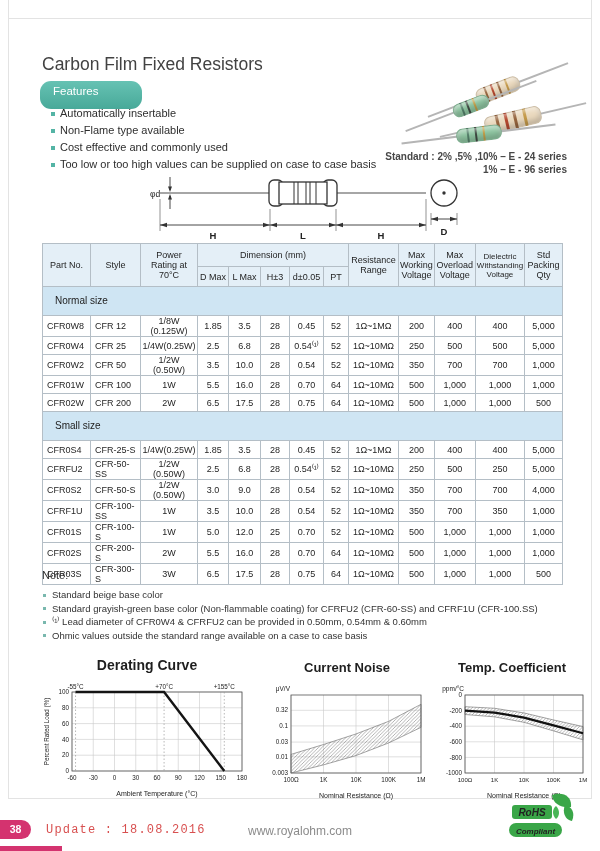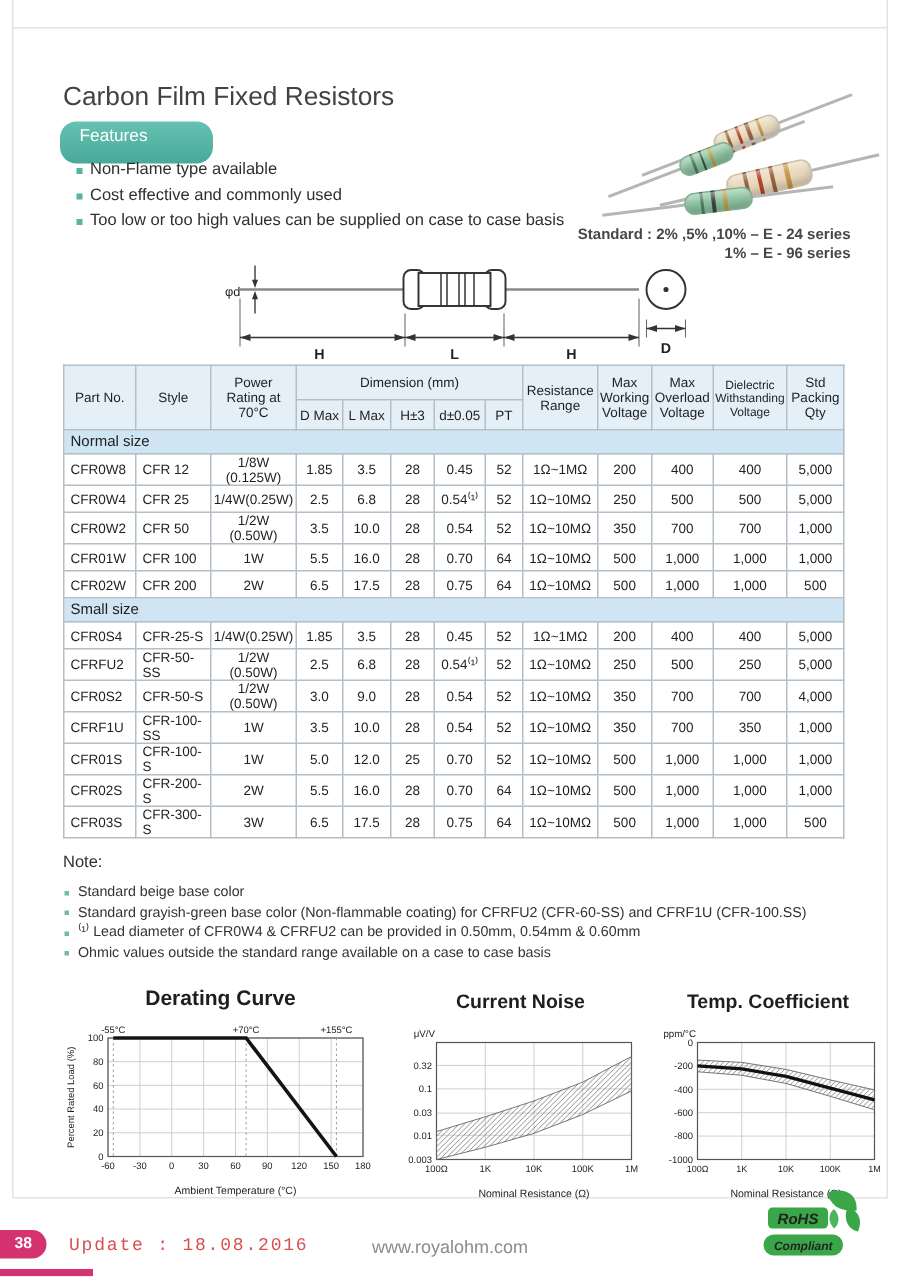--- a/index.html
+++ b/index.html
@@ -42,21 +42,21 @@
   #dim-svg{position:absolute;left:148px;top:169px;}
   svg text{fill:#222;font-family:"Liberation Sans",sans-serif;}
 
   table.spec{position:absolute;left:42px;top:243px;border-collapse:collapse;border:1px solid #9fb0bd;}
   .spec th,.spec td{border:1px solid #b4bec6;font-size:9px;color:#1f1f1f;text-align:center;padding:0 1px;}
   .spec thead th{background:var(--hdr);font-weight:400;line-height:10px;}
   .spec thead tr:first-child th{height:23px;}
   .spec thead tr:last-child th{height:20px;}
   .spec td{height:18px;line-height:10px;}
   .spec td.al{text-align:left;padding-left:4px;}
-  .spec tr.section td{background:var(--sec);text-align:left;padding-left:4px;font-size:10px;height:16px;color:#222;}
+  .spec tr.section td{background:var(--sec);text-align:left;padding-left:12px;font-size:10px;height:29px;color:#222;}
   .th-diel{font-size:8px !important;line-height:9px !important;}
 
   .note{position:absolute;left:42px;top:569px;}
   .note-title{font-size:11px;color:#2e2e2e;margin-bottom:7px;}
   #note-list{position:static;}
   #note-list li{position:relative;padding-left:10px;font-size:9.5px;line-height:13.5px;color:#333;}
   #note-list li::before{content:'';position:absolute;left:1px;top:5.5px;width:3px;height:3px;background:#79b8ae;}
 
   .chart-block{position:absolute;text-align:center;}
   #chart1{left:33px;top:657px;width:228px;}
@@ -83,20 +83,21 @@
   <div class="edge" id="edge-right"></div>
   <div class="edge" id="edge-top"></div>
   <div class="edge" id="edge-bottom"></div>
 
   <div class="title">Carbon Film Fixed Resistors</div>
 
   <div class="features-badge">
     <span>Features</span>
   </div>
   <ul class="plain" id="features-list">
+      <li>Automatically insertable</li>
       <li>Non-Flame type available</li>
       <li>Cost effective and commonly used</li>
       <li>Too low or too high values can be supplied on case to case basis</li>
     </ul>
 
   <div class="photo">
     <div class="resistor" style="left:30px;top:6px;width:150px;transform:rotate(-21deg);">
       <div class="lead"></div>
       <div class="body beige" style="width:46px;height:16px;"></div>
     </div>

